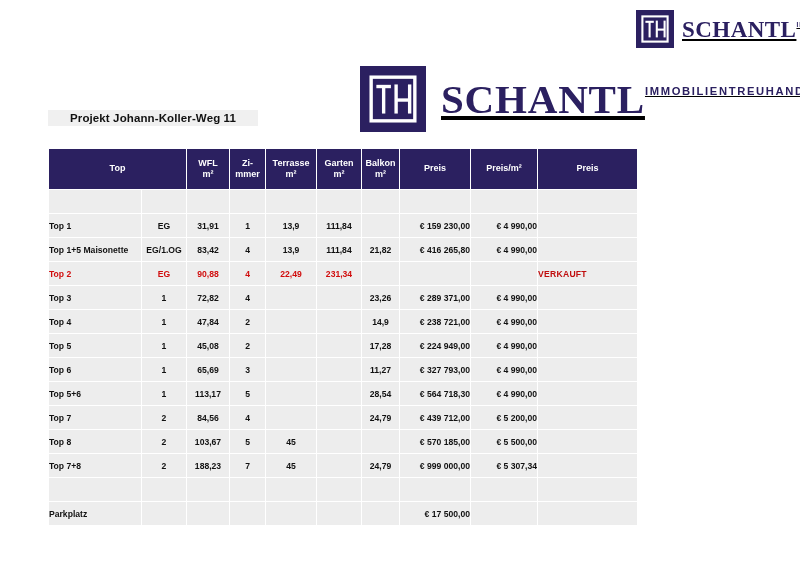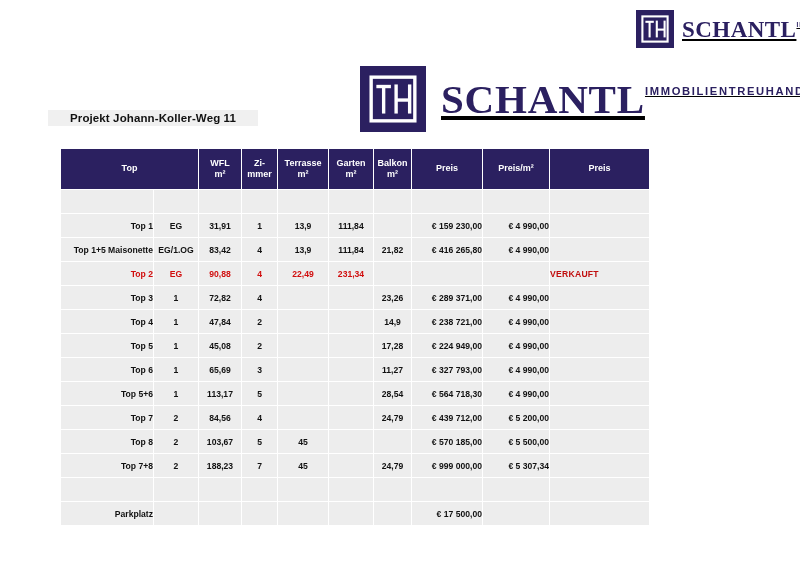--- a/index.html
+++ b/index.html
@@ -70,21 +70,21 @@
     justify-content: center;
     font-size: 11.5px;
     font-weight: bold;
     color: #111111;
     letter-spacing: 0.01em;
   }
 
   
   #price-table {
     position: absolute;
-    left: 60px;
+    left: 48px;
     top: 148px;
     width: 558px;
     border-collapse: separate;
     border-spacing: 1px;
     table-layout: fixed;
     font-size: 8.6px;
     color: #111111;
   }
   #price-table th, #price-table td {
     padding: 0;
@@ -108,21 +108,21 @@
   .c-floor  { width: 44px; }
   .c-wfl    { width: 42px; }
   .c-zi     { width: 35px; }
   .c-terr   { width: 50px; }
   .c-gart   { width: 44px; }
   .c-balk   { width: 37px; }
   .c-preis  { width: 70px; }
   .c-pqm    { width: 66px; }
   .c-status { width: 99px; }
 
-  td.cell-top    { text-align: right; padding-left: 5px; }
+  td.cell-top    { text-align: left; padding-left: 5px; }
   td.cell-num    { text-align: center; }
   td.cell-money  { text-align: right; padding-right: 6px; }
   td.cell-status { }
 
   tr.row-sold td { background: #fe0000; color: #d10d0d; }
   tr.row-sold td.cell-status { color: #c00d0d; letter-spacing: 0.03em; }
 
   tr.row-blank td { background: #ededed; }
 </style>
 </head>

